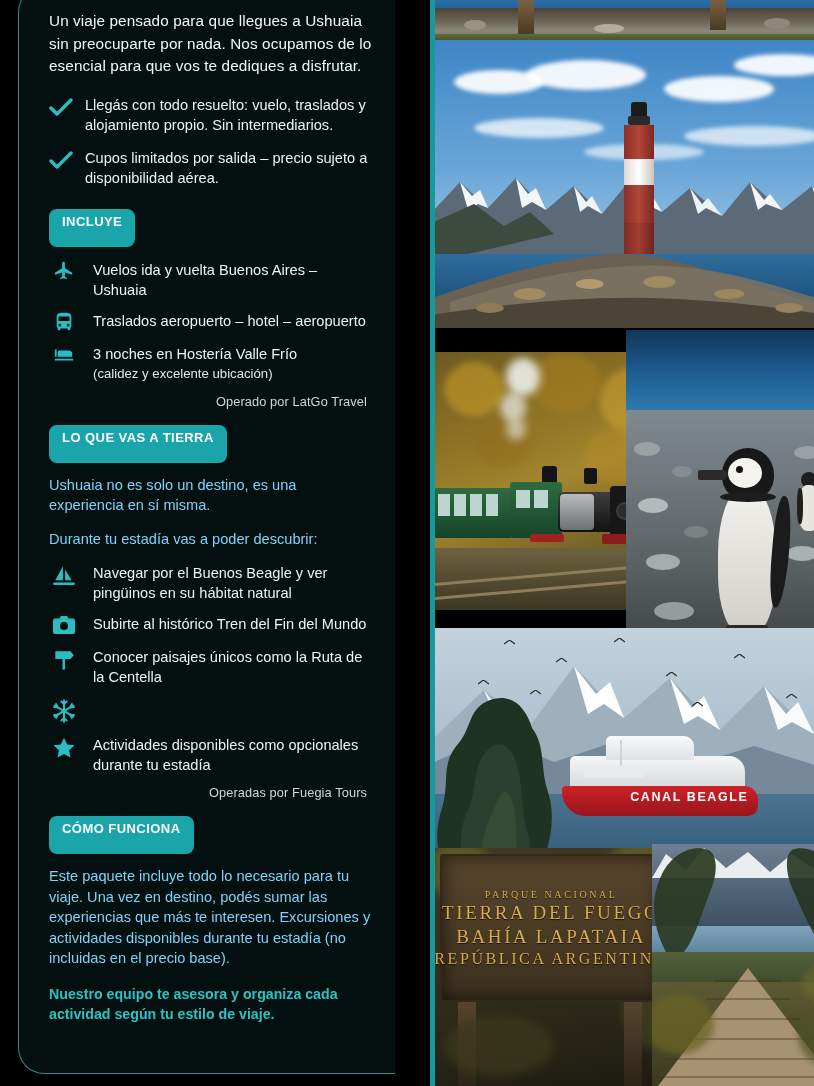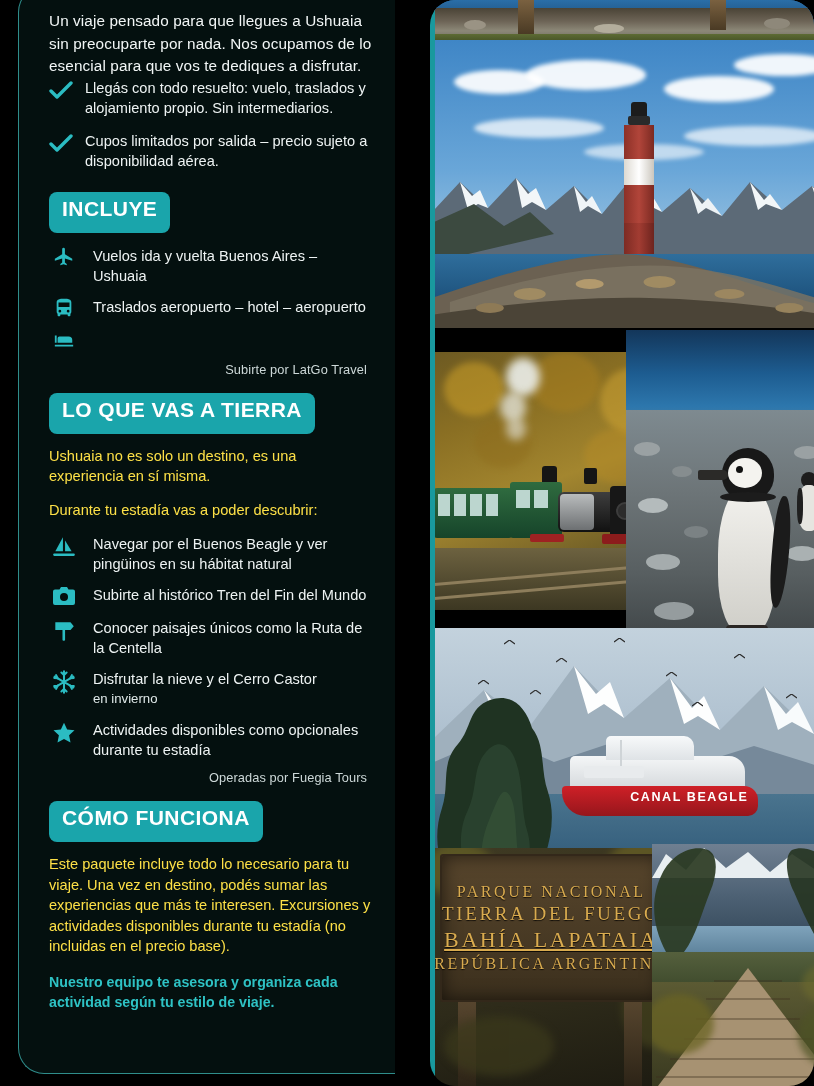--- a/index.html
+++ b/index.html
@@ -20,50 +20,50 @@
     border-top-left-radius:26px; border-bottom-left-radius:26px;
     border-right:none;
     overflow:hidden;
   }
   .card-inner { padding:22px 22px 0 30px; }
 
   .intro {
     color:#f2f6f6; font-size:15.3px; line-height:22.5px; letter-spacing:.1px;
     margin-top:1px;
   }
-  .check-list { }
+  .check-list { margin-top:17px; }
   .check-row { display:flex; gap:12px; margin-bottom:12px; align-items:flex-start; }
   .check-ico { flex:0 0 24px; padding-top:3px; }
   .check-ico svg { display:block; }
   .check-txt { color:#eef3f3; font-size:14.6px; line-height:20.5px; }
 
   .badge {
     display:inline-block; background:#1aa5ab; color:#ffffff;
-    font-size:21px; font-weight:bold; letter-spacing:.45px;
-    padding:5px 13px 12px 13px; border-radius:8px;
+    font-size:13px; font-weight:bold; letter-spacing:.45px;
+    padding:5px 13px 18px 13px; border-radius:8px;
   }
   .badge-wrap { margin:20px 0 12px 0; }
   .badge-wrap.tight { margin-top:16px; }
 
   .feat-row { display:flex; gap:14px; align-items:flex-start; margin-bottom:10px; }
   .feat-ico { flex:0 0 30px; display:flex; justify-content:center; padding-top:1px; }
   .feat-txt { color:#eef3f3; font-size:14.6px; line-height:20px; padding-top:1px; }
   .feat-sub { display:block; font-size:13.2px; color:#dfe8e8; }
 
   .operado {
     text-align:right; color:#cdd8d8; font-size:12.8px;
     margin:9px 6px 0 0; letter-spacing:.1px;
   }
 
-  .para { color:#fde047; font-size:14.6px; line-height:20.5px; margin-bottom:13px; }
+  .para { color:#7dd3fc; font-size:14.6px; line-height:20.5px; margin-bottom:13px; }
   .para-last { margin-bottom:0; }
   .hl { color:#2ec2c4; font-weight:bold; font-size:14.2px; line-height:20px; margin-top:15px; }
 
   
-  .right-col { position:relative; width:414px; height:1086px; background:#000; overflow:hidden;border-radius:25px; }
+  .right-col { position:relative; width:414px; height:1086px; background:#000; overflow:hidden; }
   .divider { position:absolute; left:0; top:0; width:5px; height:1086px; background:#19999e; z-index:40; }
   .ph { position:absolute; overflow:hidden; }
 
   
   .img-topstrip { left:4px; top:0; width:410px; height:46px; }
   .ts-sky { position:absolute; inset:0; background:linear-gradient(180deg,#2d6ea4 0%,#2f6f9a 40%,#1c4c73 100%); }
   .ts-water { position:absolute; left:0; top:0; width:100%; height:22px;
     background:linear-gradient(180deg,#2a6ea8,#1d4f7a); }
   .ts-rock { position:absolute; left:0; top:8px; width:100%; height:38px;
     background:linear-gradient(180deg,#4a4336 0%,#6d6456 35%,#8c8878 60%,#5c5a4c 100%); }
@@ -143,23 +143,23 @@
   .img-sign { left:4px; top:848px; width:240px; height:238px; }
   .sg-bg { position:absolute; inset:0; background:linear-gradient(170deg,#3f3a23 0%,#2e2b1a 60%,#1d1b11 100%); }
   .sg-board { position:absolute; left:6px; top:6px; width:222px; height:148px;
     background:linear-gradient(180deg,#57452c 0%,#4a3b25 50%,#3b2f1d 100%);
     border:2px solid #33281a; border-radius:3px;
     display:flex; flex-direction:column; justify-content:center; align-items:center; gap:2px;
     box-shadow:inset 0 0 18px rgba(0,0,0,.6);
   }
   .sg-line { color:#d9ab4f; font-family:"Liberation Serif", serif;
     letter-spacing:2.6px; text-shadow:0 1px 1px rgba(0,0,0,.8); white-space:nowrap; }
-  .sg-l1 { font-size:16px; }
+  .sg-l1 { font-size:10px; }
   .sg-l2 { font-size:19px; }
-  .sg-l3 { font-size:22px;text-decoration:underline; }
+  .sg-l3 { font-size:19px; }
   .sg-l4 { font-size:16px; }
   .sg-post { position:absolute; bottom:0; width:18px; height:92px;
     background:linear-gradient(180deg,#5a4830,#2d2417); }
   .sg-foliage { position:absolute; border-radius:50%; filter:blur(4px); }
 
   
   .img-walk { left:222px; top:844px; width:192px; height:242px; }
   .wk-mtn { position:absolute; left:0; top:0; width:100%; height:84px;
     background:linear-gradient(180deg,#6f7f91 0%,#4e6275 60%,#3c5062 100%); }
   .wk-snow { position:absolute; left:0; top:0; width:100%; height:34px; }
@@ -228,23 +228,27 @@
           </span>
           <span class="feat-txt">Traslados aeropuerto – hotel – aeropuerto</span>
         </div>
         <div class="feat-row">
           <span class="feat-ico">
             <svg width="26" height="22" viewBox="0 0 24 24" fill="#2bbcc2">
                 <path d="M2 6h2v8H2zM7 7h10a4 4 0 0 1 4 4v3H5V9a2 2 0 0 1 2-2zm-5 9h20v2H2z"></path>
                 <circle cx="8" cy="10" r="2"></circle>
               </svg>
           </span>
-        </div>
-
-        <div class="operado">Subirte por LatGo Travel</div>
+          <span class="feat-txt">
+            <span>3 noches en Hostería Valle Frío</span>
+            <span class="feat-sub">(calidez y excelente ubicación)</span>
+          </span>
+        </div>
+
+        <div class="operado">Operado por LatGo Travel</div>
 
         <div class="badge-wrap tight">
           <span class="badge">LO QUE VAS A TIERRA</span>
         </div>
 
         <p class="para">Ushuaia no es solo un destino, es una experiencia en sí misma.</p>
         <p class="para">Durante tu estadía vas a poder descubrir:</p>
 
         <div class="feat-row">
           <span class="feat-ico">
@@ -275,24 +279,20 @@
           <span class="feat-txt">Conocer paisajes únicos como la Ruta de la Centella</span>
         </div>
         <div class="feat-row">
           <span class="feat-ico">
             <svg width="26" height="26" viewBox="0 0 24 24" stroke="#2bbcc2" stroke-width="1.9" stroke-linecap="round" fill="none">
               <path d="M12 2v20M3.4 7l17.2 10M20.6 7L3.4 17"></path>
               <path d="M12 5.5 9.6 3.2M12 5.5l2.4-2.3M12 18.5l-2.4 2.3M12 18.5l2.4 2.3"></path>
               <path d="M6.2 8.6 3 8.2M6.2 8.6 4.7 5.7M17.8 15.4l3.2.4M17.8 15.4l1.5 2.9"></path>
               <path d="M6.2 15.4 4.7 18.3M6.2 15.4 3 15.8M17.8 8.6l1.5-2.9M17.8 8.6l3.2-.4"></path>
             </svg>
-          </span>
-          <span class="feat-txt">
-            <span>Disfrutar la nieve y el Cerro Castor</span>
-            <span class="feat-sub">en invierno</span>
           </span>
         </div>
         <div class="feat-row">
           <span class="feat-ico">
             <svg width="28" height="26" viewBox="0 0 24 24" fill="#2bbcc2">
                 <path d="M12 2.5l2.9 6.2 6.8.8-5 4.6 1.3 6.7L12 17.6 6 20.8l1.3-6.7-5-4.6 6.8-.8z"></path>
               </svg>
           </span>
           <span class="feat-txt">Actividades disponibles como opcionales durante tu estadía</span>
         </div>

